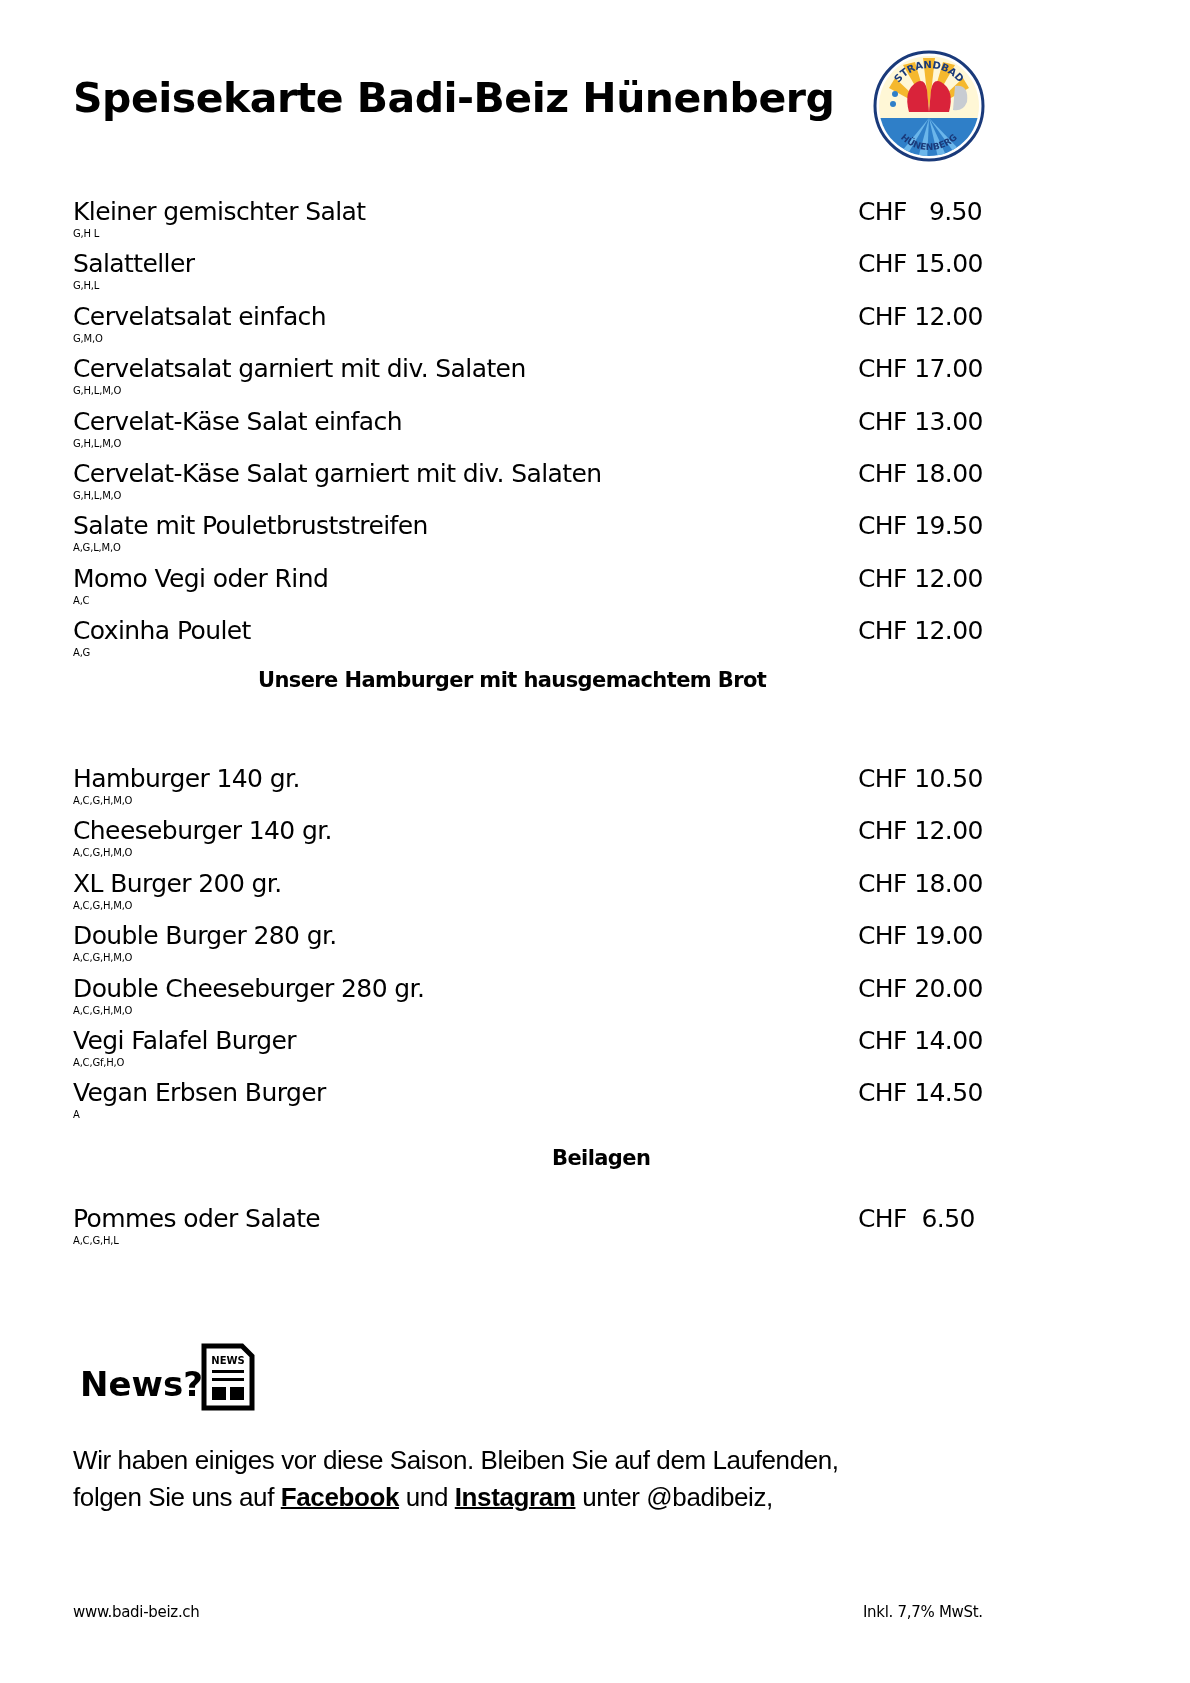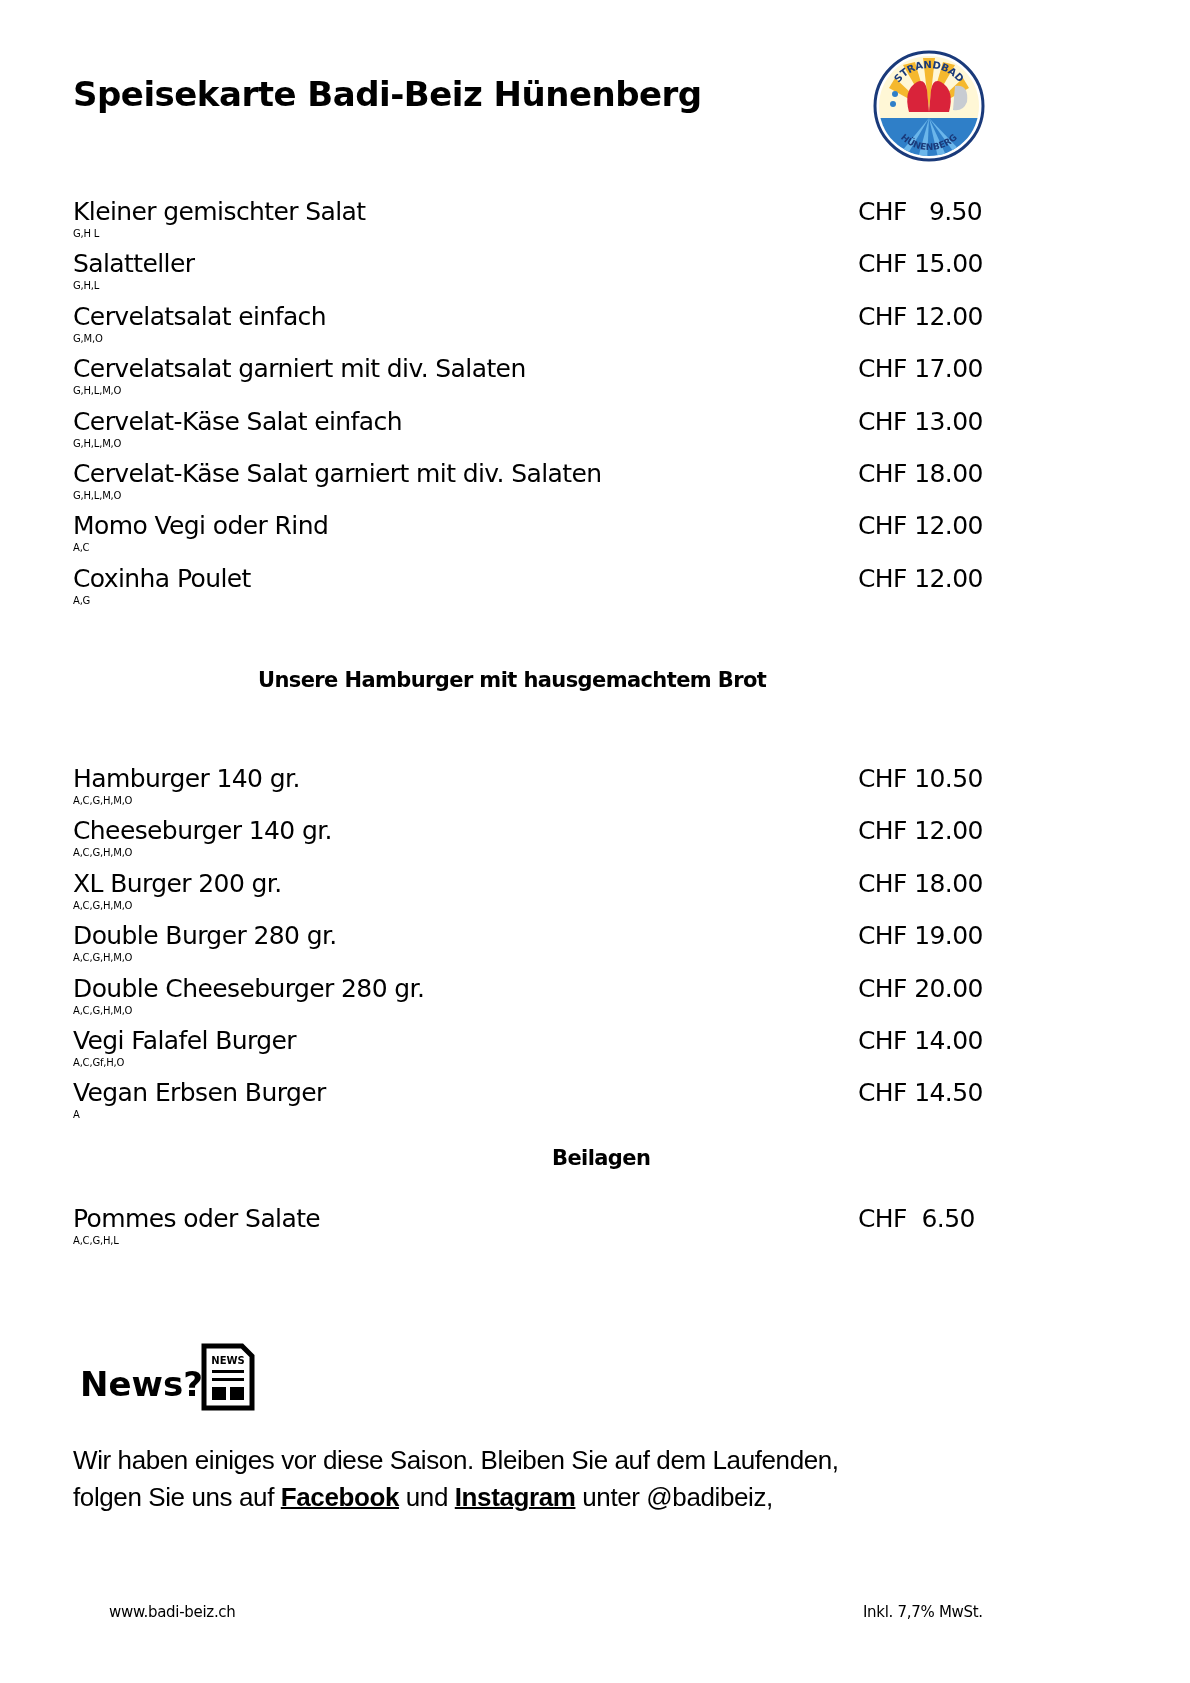--- a/index.html
+++ b/index.html
@@ -3,21 +3,21 @@
 <meta charset="utf-8">
 <style>
   html, body { margin: 0; padding: 0; background: #ffffff; }
   body {
     width: 1190px; height: 1683px; position: relative; overflow: hidden;
     font-family: "DejaVu Sans", sans-serif; color: #000;
   }
   .title {
     position: absolute; left: 73px; top: 74px;
     font-family: "DejaVu Sans", sans-serif; font-weight: bold;
-    font-size: 34px; letter-spacing: -0.5px; white-space: nowrap;
+    font-size: 41px; letter-spacing: -0.5px; white-space: nowrap;
   }
   .logo { position: absolute; left: 873px; top: 50px; width: 112px; height: 112px; }
   .section { position: absolute; left: 73px; width: 920px; }
   .row { position: relative; height: 52.4px; }
   .item-name {
     position: absolute; left: 0; top: 0;
     font-family: "DejaVu Sans", sans-serif; font-size: 25px; letter-spacing: -0.6px;
     white-space: nowrap; line-height: 30px;
   }
   .allergens {
@@ -42,21 +42,21 @@
   .news-text {
     position: absolute; left: 73px; top: 1418px; width: 1000px;
     font-family: "Liberation Sans Narrow", "Liberation Sans", sans-serif; font-size: 26px;
     line-height: 37px; letter-spacing: -0.4px; margin-top: 24px;
   }
   .news-text .line { white-space: nowrap; height: 37px; }
   .news-text a { color: #000; font-weight: bold; text-decoration: underline; text-decoration-thickness: 2px; }
   .thumb { display: inline-block; width: 52px; height: 50px; vertical-align: -22px; margin: 0 14px 0 8px; }
   .footer-left {
     position: absolute; left: 73px; top: 1603px;
-    font-family: "DejaVu Sans", sans-serif; font-size: 15px; letter-spacing: -0.3px; margin-left: 36px;
+    font-family: "DejaVu Sans", sans-serif; font-size: 15px; letter-spacing: -0.3px;
   }
   .footer-right {
     position: absolute; left: 863px; top: 1603px;
     font-family: "DejaVu Sans", sans-serif; font-size: 15px; letter-spacing: -0.3px;
   }
 </style>
 </head>
 <body>
 
 <div class="title">Speisekarte Badi-Beiz Hünenberg</div>
@@ -125,20 +125,25 @@
     <span class="item-name">Cervelat-Käse Salat einfach</span>
     <span class="allergens">G,H,L,M,O</span>
     <span class="price">CHF 13.00</span>
   </div>
   <div class="row">
     <span class="item-name">Cervelat-Käse Salat garniert mit div. Salaten</span>
     <span class="allergens">G,H,L,M,O</span>
     <span class="price">CHF 18.00</span>
   </div>
   <div class="row">
+    <span class="item-name">Salate mit Pouletbruststreifen</span>
+    <span class="allergens">A,G,L,M,O</span>
+    <span class="price">CHF 19.50</span>
+  </div>
+  <div class="row">
     <span class="item-name">Momo Vegi oder Rind</span>
     <span class="allergens">A,C</span>
     <span class="price">CHF 12.00</span>
   </div>
   <div class="row">
     <span class="item-name">Coxinha Poulet</span>
     <span class="allergens">A,G</span>
     <span class="price">CHF 12.00</span>
   </div>
 </div>

